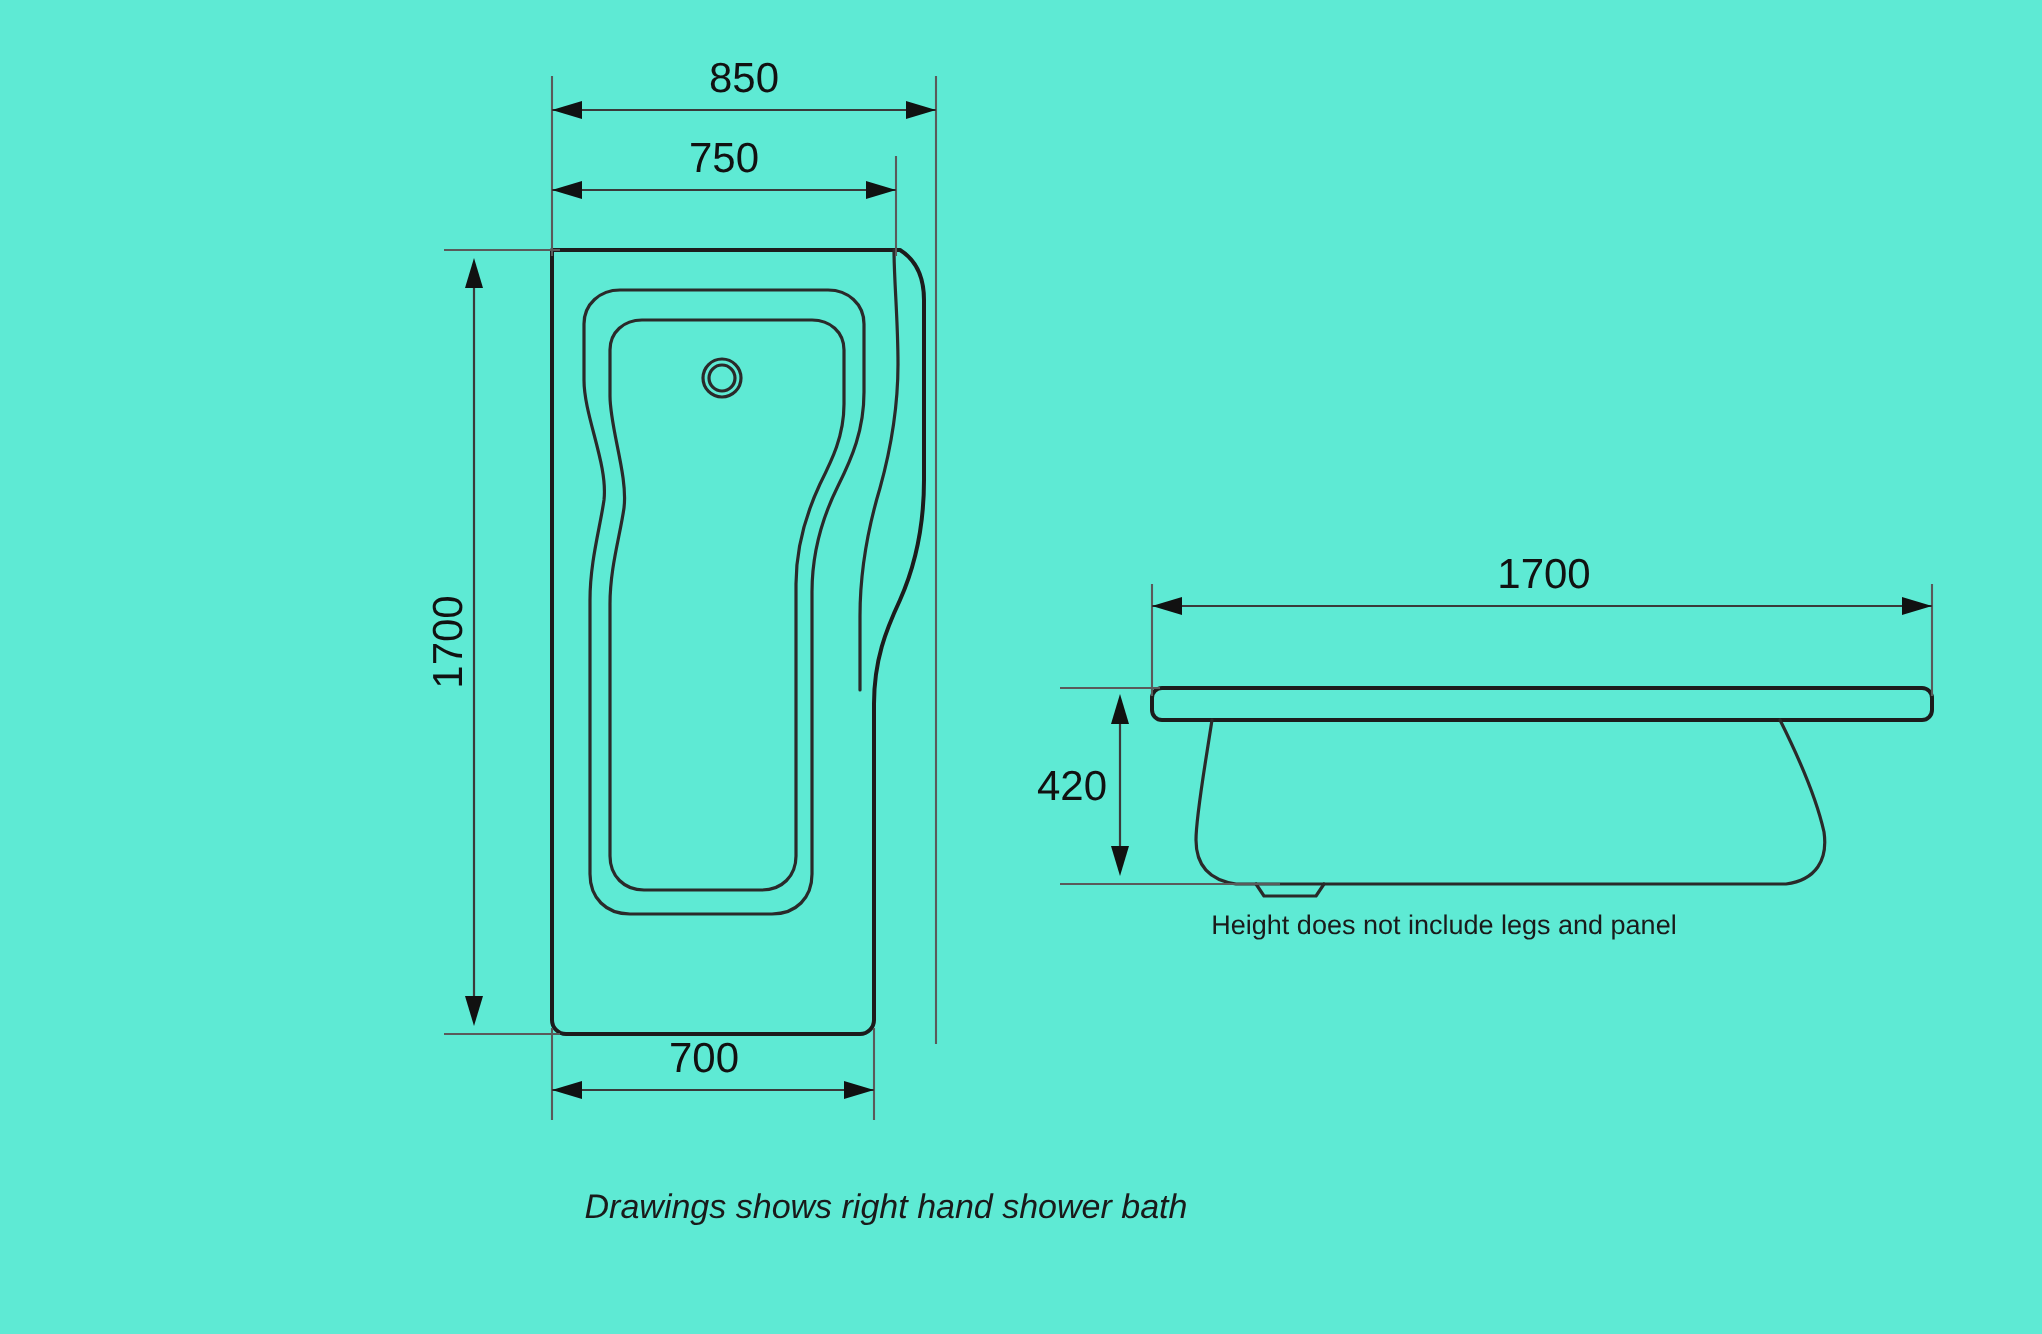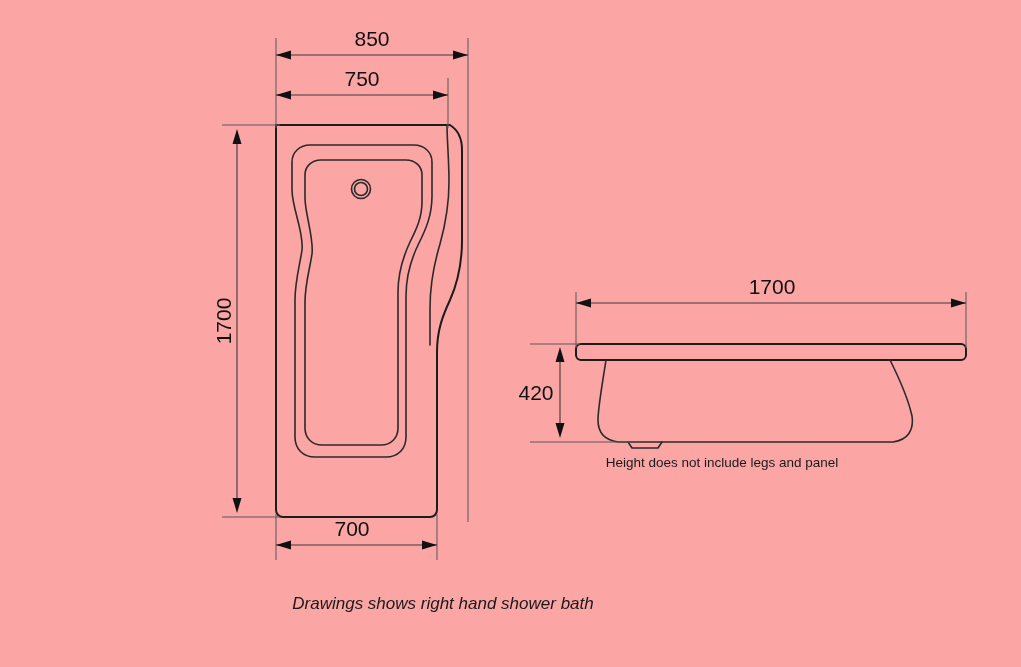--- a/index.html
+++ b/index.html
@@ -9,21 +9,21 @@
     background: #ffffff;
   }
   body {
     font-family: "Liberation Sans", sans-serif;
     color: #1a1a1a;
   }
   #drawing-root {
     position: relative;
     width: 1021px;
     height: 667px;
-    background: #fca5a5;
+    background: #5eead4;
     overflow: hidden;
   }
   svg#drawing-svg {
     display: block;
     width: 1021px;
     height: 667px;
   }
   .outline {
     fill: none;
     stroke: #1c1c1c;

